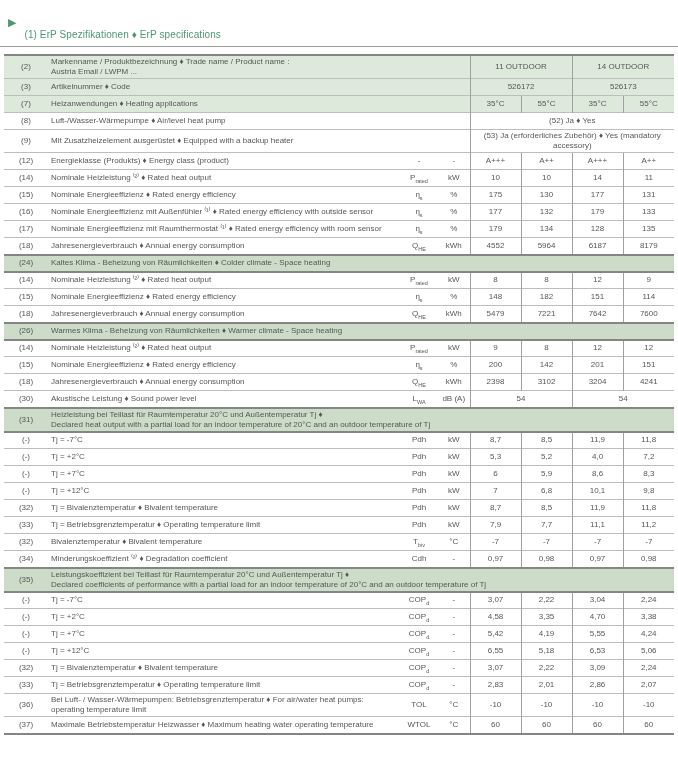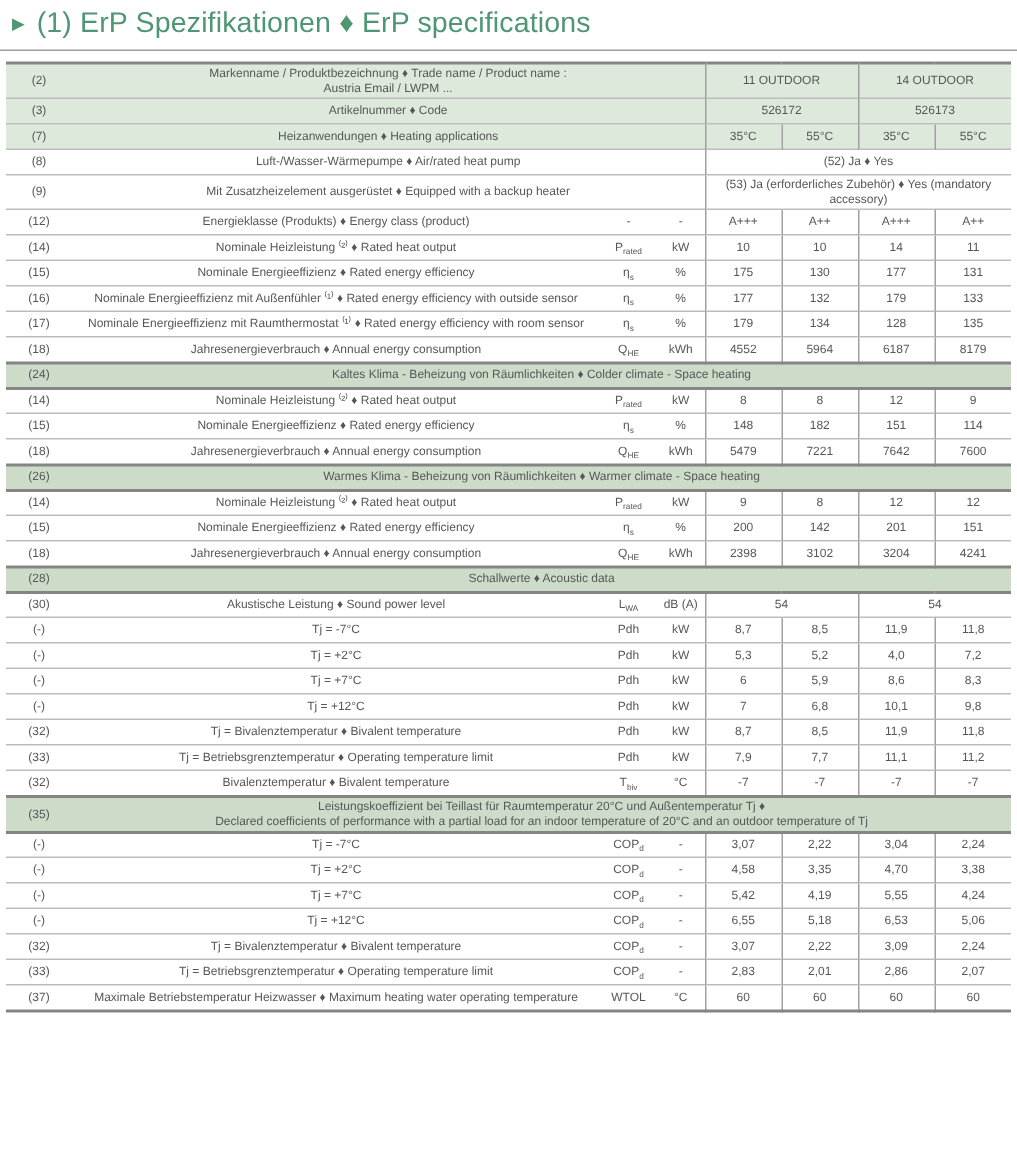--- a/index.html
+++ b/index.html
@@ -12,39 +12,39 @@
     --line-vert:#a0a0a0;
   }
   *{box-sizing:border-box;}
   html,body{margin:0;padding:0;}
   body{
     width:678px;height:767px;overflow:hidden;background:#fff;
     font-family:"Liberation Sans",sans-serif;color:var(--text);
   }
   .title-row{display:flex;align-items:center;gap:8px;padding:5px 10px 3px 8px;}
   .arrow{color:var(--title-green);font-size:11px;line-height:1;}
-  .title{color:var(--title-green);font-size:19px;letter-spacing:.1px;}
+  .title{color:var(--title-green);font-size:10px;letter-spacing:.1px;margin-top:24px;}
   .top-rule{border-top:1px solid #9aa09a;margin:3px 0 7px 0;}
   table{
     width:670px;margin:0 4px;border-collapse:collapse;table-layout:fixed;
     font-size:8px;border-bottom:2px solid var(--line-dark);
   }
   td{
     padding:1px 3px;height:17px;line-height:1.25;vertical-align:middle;
     border-top:1px solid var(--line-light);
   }
   tbody tr:first-child td{border-top:2px solid var(--line-dark);}
   tr.green td{background:var(--header-bg);}
   tr.section td{
     background:var(--section-bg);
     border-top:2px solid var(--line-dark);
     border-bottom:2px solid var(--line-dark);
   }
   td.num{text-align:center;}
-  td.label{text-align:center;margin-left:41px;}
+  td.label{text-align:left;margin-left:41px;}
   td.sym,td.unit{text-align:center;}
   td.val{text-align:center;border-left:1px solid var(--line-vert);}
   sub{font-size:5.5px;line-height:0;}
 </style>
 </head>
 <body>
 
 <div class="title-row">
   <span class="arrow">▶</span>
   <span class="title">(1) ErP Spezifikationen ♦ ErP specifications</span>
@@ -81,21 +81,21 @@
       <tr class="green">
         <td class="num">(7)</td>
         <td class="label" colspan="3">Heizanwendungen ♦ Heating applications</td>
         <td class="val">35°C</td>
         <td class="val">55°C</td>
         <td class="val">35°C</td>
         <td class="val">55°C</td>
       </tr>
       <tr class="">
         <td class="num">(8)</td>
-        <td class="label" colspan="3">Luft-/Wasser-Wärmepumpe ♦ Air/rated heat pump</td>
+        <td class="label" colspan="3">Luft-/Wasser-Wärmepumpe ♦ Air/level heat pump</td>
         <td class="val" colspan="4">(52) Ja ♦ Yes</td>
       </tr>
       <tr class="">
         <td class="num">(9)</td>
         <td class="label" colspan="3">Mit Zusatzheizelement ausgerüstet ♦ Equipped with a backup heater</td>
         <td class="val" colspan="4">(53) Ja (erforderliches Zubehör) ♦ Yes (mandatory accessory)</td>
       </tr>
       <tr class="">
         <td class="num">(12)</td>
         <td class="label" colspan="1">Energieklasse (Produkts) ♦ Energy class (product)</td>
@@ -217,31 +217,34 @@
       <tr class="">
         <td class="num">(18)</td>
         <td class="label" colspan="1">Jahresenergieverbrauch ♦ Annual energy consumption</td>
         <td class="sym">Q<sub>HE</sub></td>
         <td class="unit">kWh</td>
         <td class="val">2398</td>
         <td class="val">3102</td>
         <td class="val">3204</td>
         <td class="val">4241</td>
       </tr>
-      <tr class="section">
-        <td class="num">(28)</td>
-        <td class="label section-label" colspan="7">Schallwerte ♦ Acoustic data</td>
-      </tr>
       <tr class="">
         <td class="num">(30)</td>
         <td class="label" colspan="1">Akustische Leistung ♦ Sound power level</td>
         <td class="sym">L<sub>WA</sub></td>
         <td class="unit">dB (A)</td>
         <td class="val" colspan="2">54</td>
         <td class="val" colspan="2">54</td>
+      </tr>
+      <tr class="section">
+        <td class="num">(31)</td>
+        <td class="label section-label" colspan="7">
+          <div>Heizleistung bei Teillast für Raumtemperatur 20°C und Außentemperatur Tj ♦</div>
+          <div>Declared heat output with a partial load for an indoor temperature of 20°C and an outdoor temperature of Tj</div>
+        </td>
       </tr>
       <tr class="">
         <td class="num">(-)</td>
         <td class="label" colspan="1">Tj = -7°C</td>
         <td class="sym">Pdh</td>
         <td class="unit">kW</td>
         <td class="val">8,7</td>
         <td class="val">8,5</td>
         <td class="val">11,9</td>
         <td class="val">11,8</td>
@@ -299,20 +302,30 @@
       <tr class="">
         <td class="num">(32)</td>
         <td class="label" colspan="1">Bivalenztemperatur ♦ Bivalent temperature</td>
         <td class="sym">T<sub>biv</sub></td>
         <td class="unit">°C</td>
         <td class="val">-7</td>
         <td class="val">-7</td>
         <td class="val">-7</td>
         <td class="val">-7</td>
       </tr>
+      <tr class="">
+        <td class="num">(34)</td>
+        <td class="label" colspan="1">Minderungskoeffizient ⁽²⁾ ♦ Degradation coefficient</td>
+        <td class="sym">Cdh</td>
+        <td class="unit">-</td>
+        <td class="val">0,97</td>
+        <td class="val">0,98</td>
+        <td class="val">0,97</td>
+        <td class="val">0,98</td>
+      </tr>
       <tr class="section">
         <td class="num">(35)</td>
         <td class="label section-label" colspan="7">
           <div>Leistungskoeffizient bei Teillast für Raumtemperatur 20°C und Außentemperatur Tj ♦</div>
           <div>Declared coefficients of performance with a partial load for an indoor temperature of 20°C and an outdoor temperature of Tj</div>
         </td>
       </tr>
       <tr class="">
         <td class="num">(-)</td>
         <td class="label" colspan="1">Tj = -7°C</td>
@@ -365,20 +378,30 @@
       </tr>
       <tr class="">
         <td class="num">(33)</td>
         <td class="label" colspan="1">Tj = Betriebsgrenztemperatur ♦ Operating temperature limit</td>
         <td class="sym">COP<sub>d</sub></td>
         <td class="unit">-</td>
         <td class="val">2,83</td>
         <td class="val">2,01</td>
         <td class="val">2,86</td>
         <td class="val">2,07</td>
+      </tr>
+      <tr class="">
+        <td class="num">(36)</td>
+        <td class="label" colspan="1">Bei Luft- / Wasser-Wärmepumpen: Betriebsgrenztemperatur ♦ For air/water heat pumps: operating temperature limit</td>
+        <td class="sym">TOL</td>
+        <td class="unit">°C</td>
+        <td class="val">-10</td>
+        <td class="val">-10</td>
+        <td class="val">-10</td>
+        <td class="val">-10</td>
       </tr>
       <tr class="">
         <td class="num">(37)</td>
         <td class="label" colspan="1">Maximale Betriebstemperatur Heizwasser ♦ Maximum heating water operating temperature</td>
         <td class="sym">WTOL</td>
         <td class="unit">°C</td>
         <td class="val">60</td>
         <td class="val">60</td>
         <td class="val">60</td>
         <td class="val">60</td>

